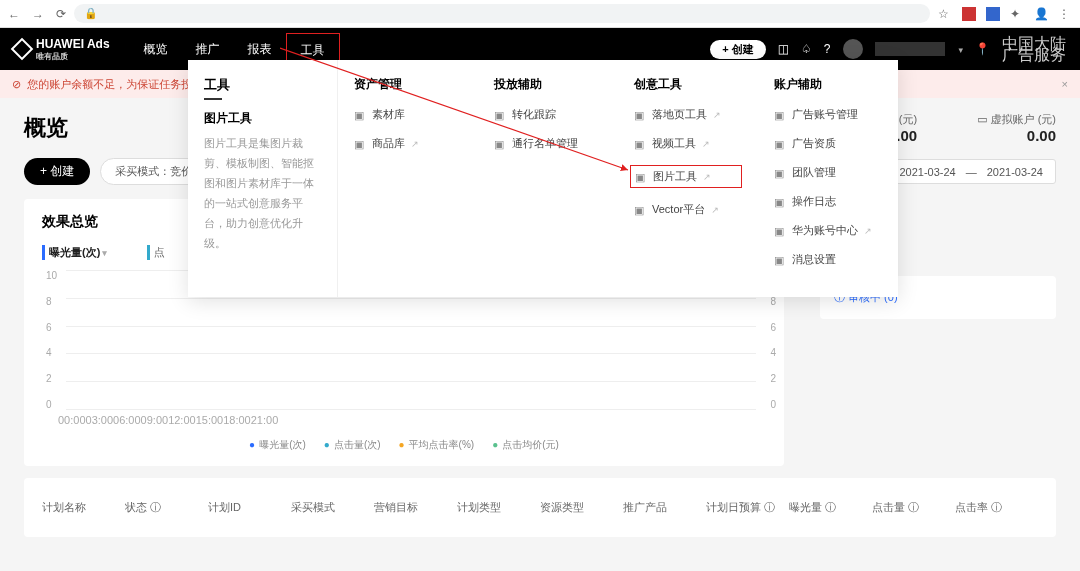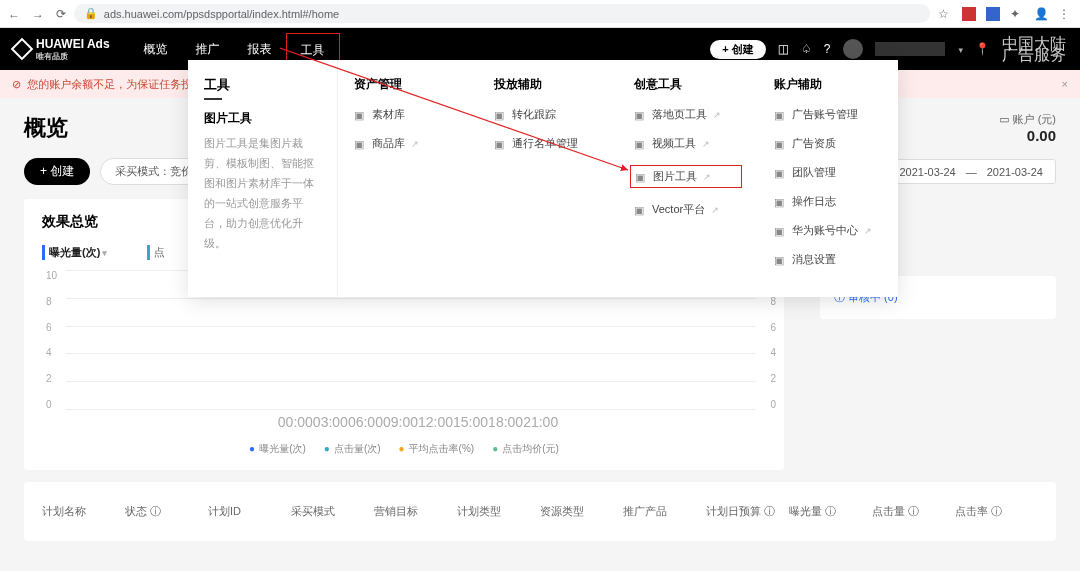--- a/index.html
+++ b/index.html
@@ -34,21 +34,21 @@
 .date-sel{margin-left:auto;display:flex;align-items:center;gap:10px;background:#fff;border:1px solid #ddd;border-radius:3px;padding:5px 12px;font-size:11px;color:#555}
 .card{background:#fff;border-radius:4px;padding:14px 18px;margin-bottom:12px}
 .card-title{font-size:14px;font-weight:600;margin-bottom:14px}
 .metric-tabs{display:flex;gap:40px;font-size:11px;color:#666;margin-bottom:10px}
 .metric-tabs .active{color:#222;font-weight:600;border-left:3px solid #2b6cff;padding-left:4px}
 .chart{position:relative;height:140px;margin-left:24px;margin-right:10px}
 .yax{position:absolute;left:-20px;top:0;height:100%;display:flex;flex-direction:column;justify-content:space-between;font-size:10px;color:#aaa}
 .grid{position:absolute;left:0;right:0;top:0;height:100%;display:flex;flex-direction:column;justify-content:space-between}
 .grid div{border-top:1px solid #eee;height:0}
 .yax-r{position:absolute;right:-20px;top:0;height:100%;display:flex;flex-direction:column;justify-content:space-between;font-size:10px;color:#aaa;text-align:right}
-.xax{display:flex;justify-content:center;font-size:14px;color:#aaa;margin:4px 10px 0 38px}
+.xax{display:flex;justify-content:flex-start;font-size:11px;color:#aaa;margin:4px 10px 0 16px}
 .legend{display:flex;justify-content:center;gap:18px;font-size:10px;color:#888;margin-top:12px}
 .legend span::before{content:"●";margin-right:4px}
 .legend .c1::before{color:#2b6cff}
 .legend .c2::before{color:#3ac}
 .legend .c3::before{color:#f5a623}
 .legend .c4::before{color:#5ac18e}
 .side-card{position:absolute;right:24px;top:178px;width:236px;background:#fff;border-radius:4px;padding:14px;font-size:11px;color:#2b6cff}
 .tbl-head{display:flex;font-size:11px;color:#666;padding:8px 0}
 .tbl-head>div{flex:1}
 .mega{position:absolute;left:188px;top:60px;width:710px;background:#fff;box-shadow:0 4px 20px rgba(0,0,0,.12);display:flex;z-index:50;font-size:12px}
@@ -71,21 +71,20 @@
 <body>
 
 <div class="browser-chrome">
   <div class="nav-arr">
     <span>←</span>
     <span>→</span>
     <span>⟳</span>
   </div>
   <div class="url-bar">
     <span class="lock">🔒</span>
-    <span>ads.huawei.com/ppsdspportal/index.html#/home</span>
   </div>
   <div class="ext-icons">
     <span>☆</span>
     <span style="background:#c33"></span>
     <span style="background:#36c"></span>
     <span>✦</span>
     <span>👤</span>
     <span>⋮</span>
   </div>
 </div>
@@ -126,20 +125,25 @@
   <span class="close">×</span>
 </div>
 
 <div class="main">
   <div class="page-head">
     <div class="page-title">概览</div>
     <div class="acct-stats">
       <div>
         <span>▭</span>
         <span>账户 (元)</span>
+        <div class="val">0.00</div>
+      </div>
+      <div>
+        <span>▭</span>
+        <span>虚拟账户 (元)</span>
         <div class="val">0.00</div>
       </div>
     </div>
   </div>
 
   <div class="filters">
     <div class="pill-btn">+ 创建</div>
     <div class="sel chev">采买模式：竞价</div>
     <div class="date-sel">
       <span>🗓</span>

